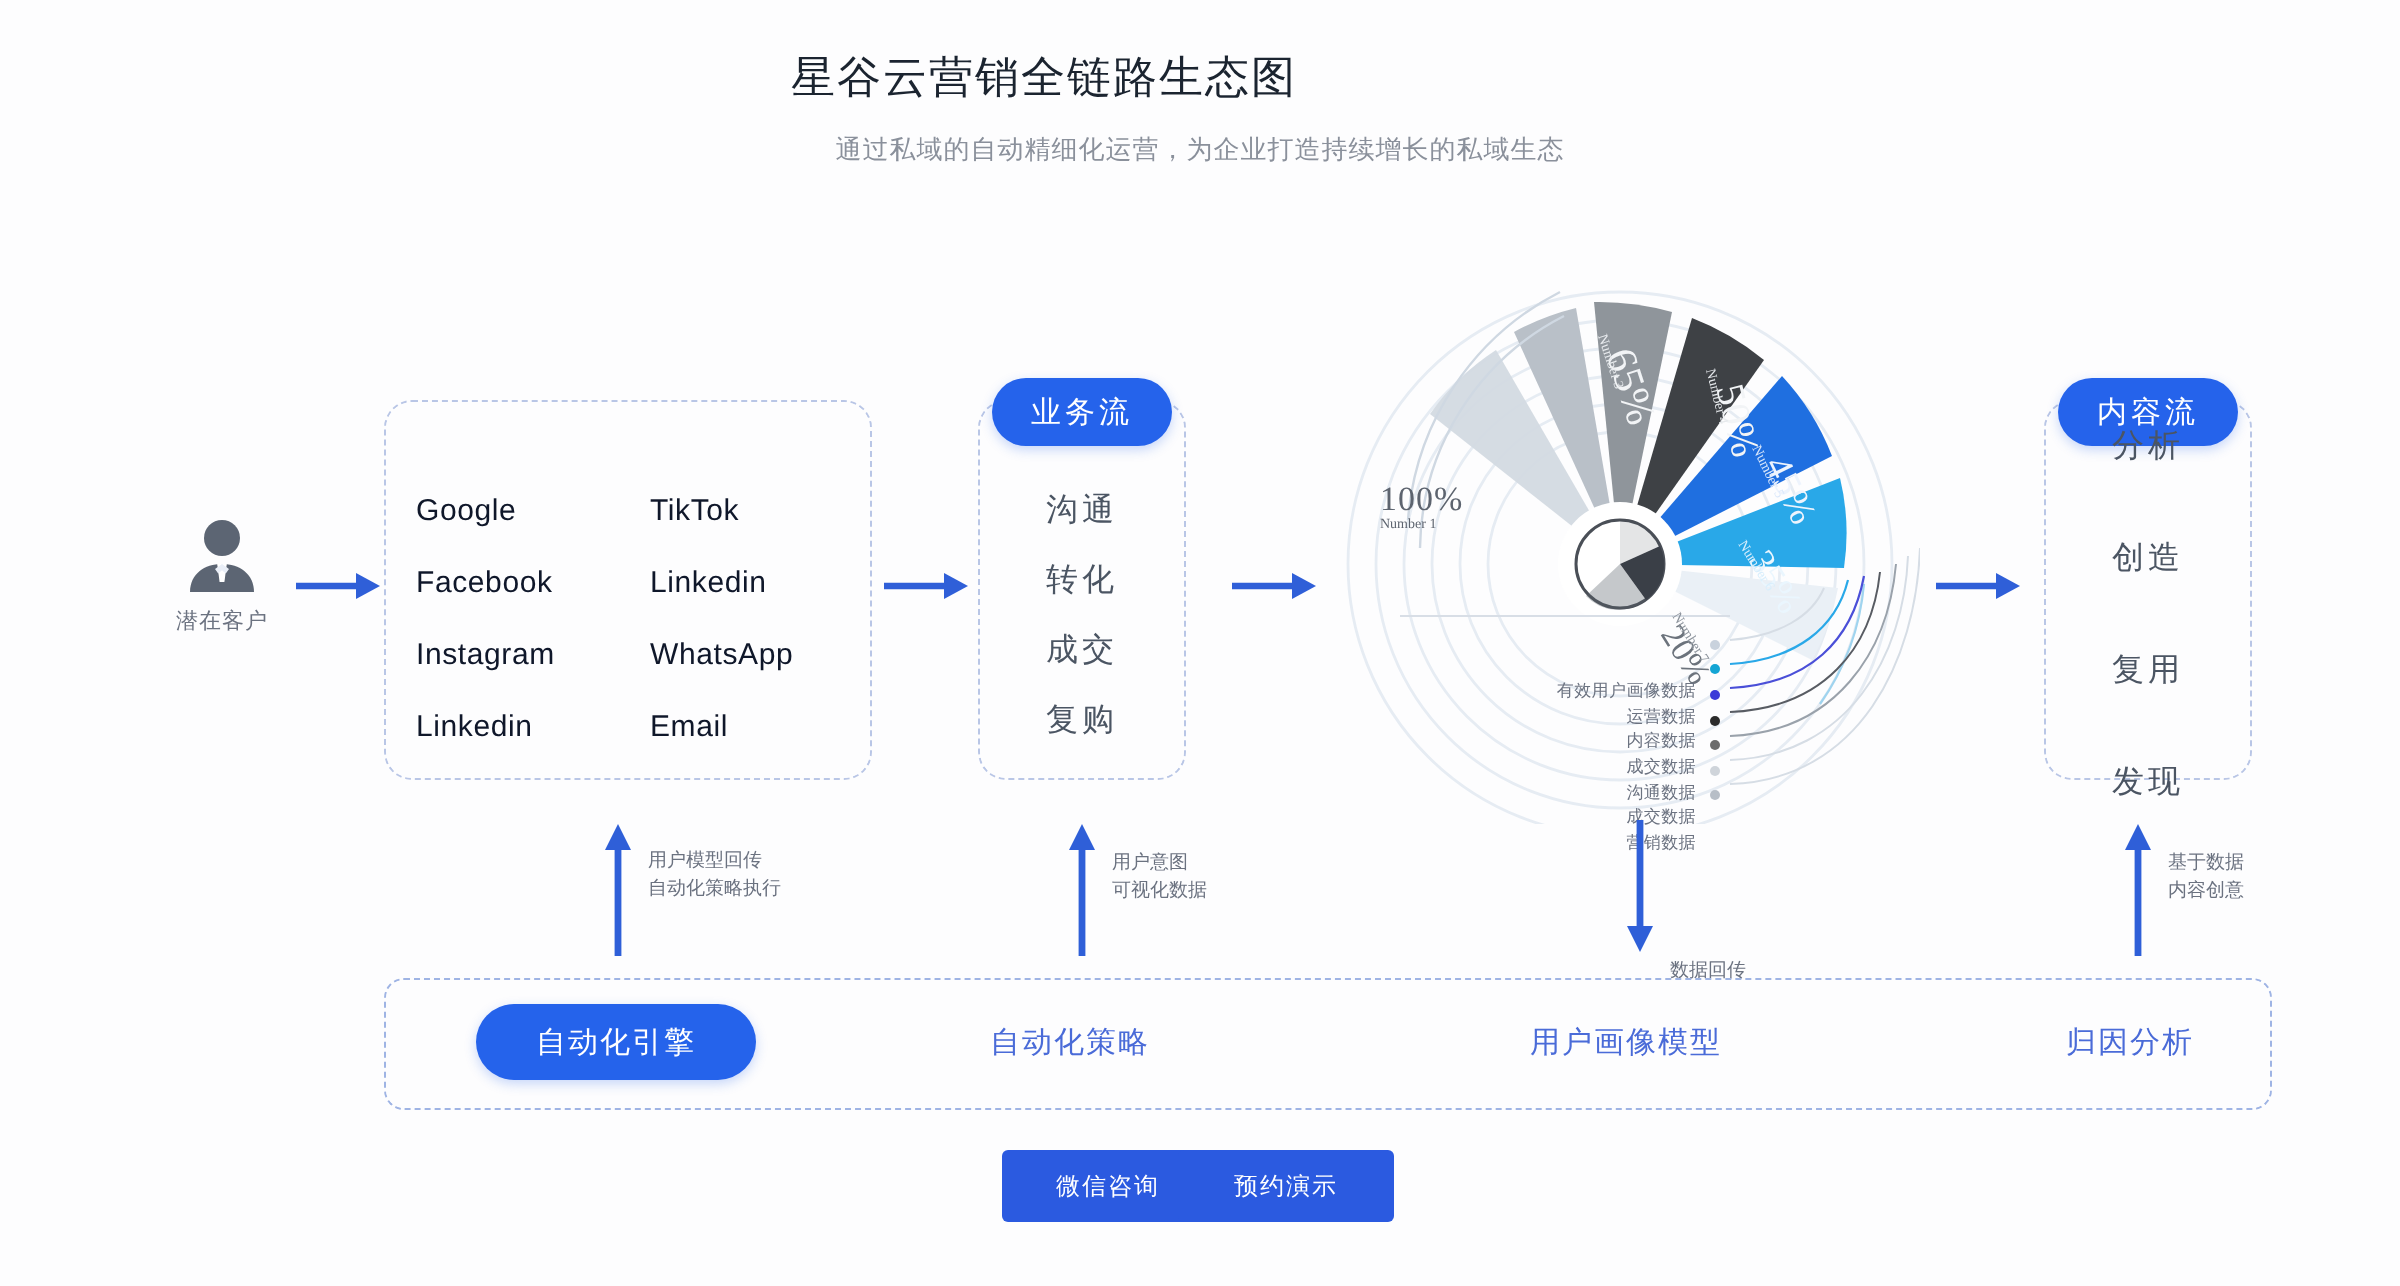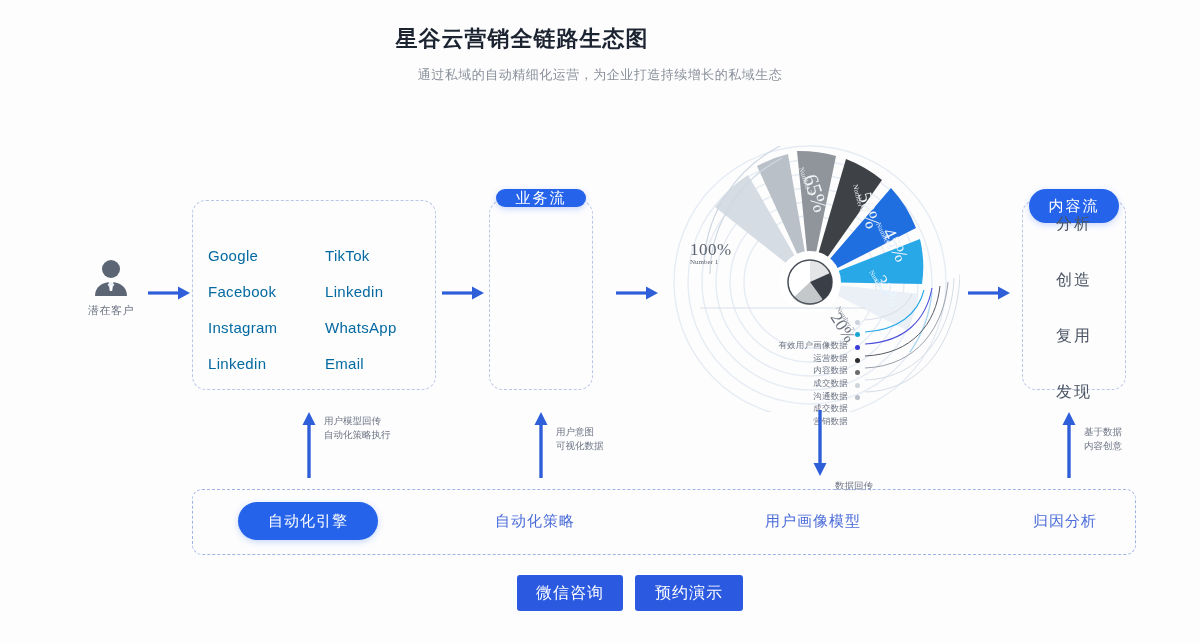--- a/index.html
+++ b/index.html
@@ -8,21 +8,21 @@
     background: #fdfdfe;
     font-family: "Liberation Sans", "DejaVu Sans", sans-serif;
     overflow: hidden;
   }
   .stage { position: relative; width: 1200px; height: 643px; }
 
   
   .title {
     position: absolute; left: 0; top: 24px; width: 1044px;
     text-align: center;
-    font-size: 22px; font-weight: bold; color: #1b2430;
+    font-size: 22px; font-weight: normal; color: #1b2430;
     letter-spacing: 1px;
   }
   .subtitle {
     position: absolute; left: 0; top: 66px; width: 1200px;
     text-align: center;
     font-size: 13px; color: #8a909b; letter-spacing: .5px;
   }
 
   
   .persona { position: absolute; left: 78px; top: 258px; width: 66px; text-align: center; }
@@ -50,21 +50,21 @@
     letter-spacing: 2px;
     box-shadow: 0 2px 6px rgba(37,99,235,.25);
   }
   .col-items {
     position: absolute;
     display: grid;
     align-content: center;
     justify-items: center;
   }
   .col-items .cell {
-    font-size: 15px; color: #0369a1; letter-spacing: .3px;
+    font-size: 15px; color: #0f172a; letter-spacing: .3px;
     line-height: 1; white-space: nowrap;
   }
   .col-items.two { grid-template-columns: 1fr 1fr; row-gap: 21px; column-gap: 22px; }
   .col-items.two .cell { justify-self: start; }
   .col-items.one { grid-template-columns: 1fr; row-gap: 19px; }
   .col-items.one .cell { color: #4b5563; font-size: 16px; letter-spacing: 2px; }
 
   
   .radial { position: absolute; left: 660px; top: 112px; width: 300px; height: 300px; }
   .radial svg { display: block; }
@@ -107,28 +107,27 @@
     font-size: 15px; letter-spacing: 1px;
     box-shadow: 0 2px 6px rgba(37,99,235,.25);
   }
   .engine-item { position: absolute; top: 512px; font-size: 15px; color: #4a6bd8; letter-spacing: 1px; }
 
   
   .cta {
     position: absolute; top: 575px; height: 36px;
     background: #2b5ae0; color: #fff;
     border: none; border-radius: 3px;
-    font-size: 16px; letter-spacing: 1px;
+    font-size: 12px; letter-spacing: 1px;
     font-family: "Liberation Sans", sans-serif;
     display: flex; align-items: center; justify-content: center;
     cursor: pointer;
-    margin-left: 16px;
   }
   .cta.one { left: 501px; width: 106px; }
-  .cta.two { left: 619px; width: 108px; }
+  .cta.two { left: 589px; width: 108px; }
 </style>
 </head>
 <body>
 
 <div class="stage">
 
   <div class="title">星谷云营销全链路生态图</div>
   <div class="subtitle">通过私域的自动精细化运营，为企业打造持续增长的私域生态</div>
 
   <div class="persona">
@@ -161,22 +160,28 @@
   </div>
 
   <div class="harrow" style="left:442px; top:284px; width:44px;">
     <svg width="44" height="18" viewBox="0 0 44 18">
       <path d="M0 9h30" stroke="#2f5fd8" stroke-width="3.2"></path>
       <path d="M30 2.5 L42 9 L30 15.5 Z" fill="#2f5fd8"></path>
     </svg>
   </div>
 
   <div class="col-box" style="left:489px; top:200px; width:104px; height:190px;"></div>
-  <div class="col-pill" style="left:496px; top:189px; width:90px; height:18px; font-size:15px;">
+  <div class="col-pill" style="left:496px; top:189px; width:90px; height:34px; font-size:15px;">
     <span>业务流</span>
+  </div>
+  <div class="col-items one" style="left:489px; top:232px; width:104px; height:152px;">
+    <span class="cell">沟通</span>
+    <span class="cell">转化</span>
+    <span class="cell">成交</span>
+    <span class="cell">复购</span>
   </div>
 
   <div class="harrow" style="left:616px; top:284px; width:44px;">
     <svg width="44" height="18" viewBox="0 0 44 18">
       <path d="M0 9h30" stroke="#2f5fd8" stroke-width="3.2"></path>
       <path d="M30 2.5 L42 9 L30 15.5 Z" fill="#2f5fd8"></path>
     </svg>
   </div>
 
   <div class="radial">
@@ -317,21 +322,21 @@
     <span class="cell">复用</span>
     <span class="cell">发现</span>
   </div>
 
   <div class="varrow" style="left:300px; top:410px;">
     <svg width="18" height="68" viewBox="0 0 18 68">
       <path d="M9 68 L9 14" stroke="#2f5fd8" stroke-width="3.4"></path>
       <path d="M2.5 15 L9 2 L15.5 15 Z" fill="#2f5fd8"></path>
     </svg>
   </div>
-  <div class="vcap" style="left:324px; top:414px;">
+  <div class="vcap" style="left:324px; top:424px;">
     <div>用户模型回传</div>
     <div>自动化策略执行</div>
   </div>
 
   <div class="varrow" style="left:532px; top:410px;">
     <svg width="18" height="68" viewBox="0 0 18 68">
       <path d="M9 68 L9 14" stroke="#2f5fd8" stroke-width="3.4"></path>
       <path d="M2.5 15 L9 2 L15.5 15 Z" fill="#2f5fd8"></path>
     </svg>
   </div>

